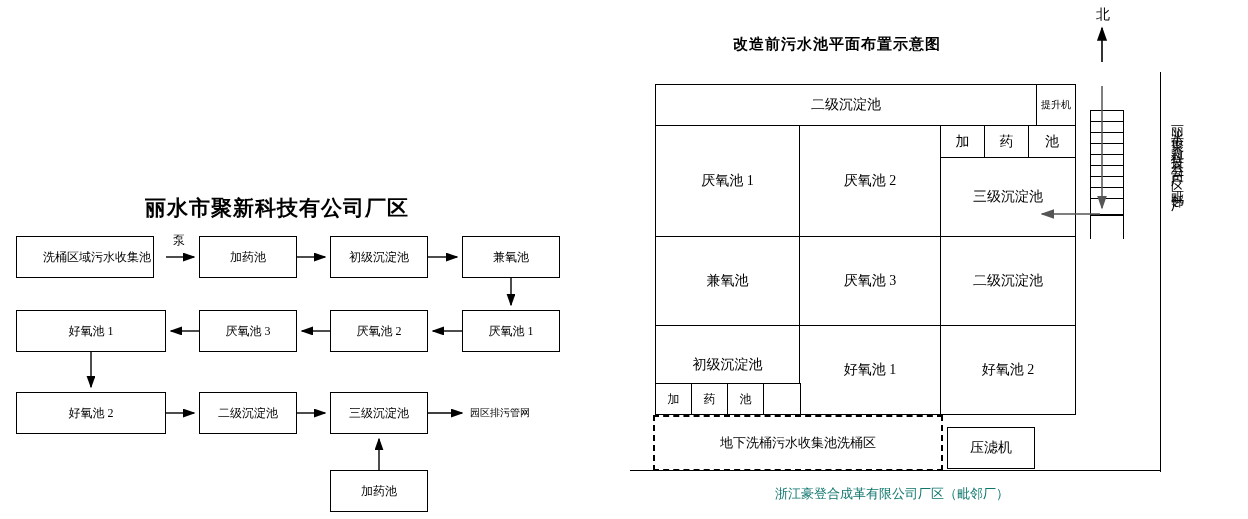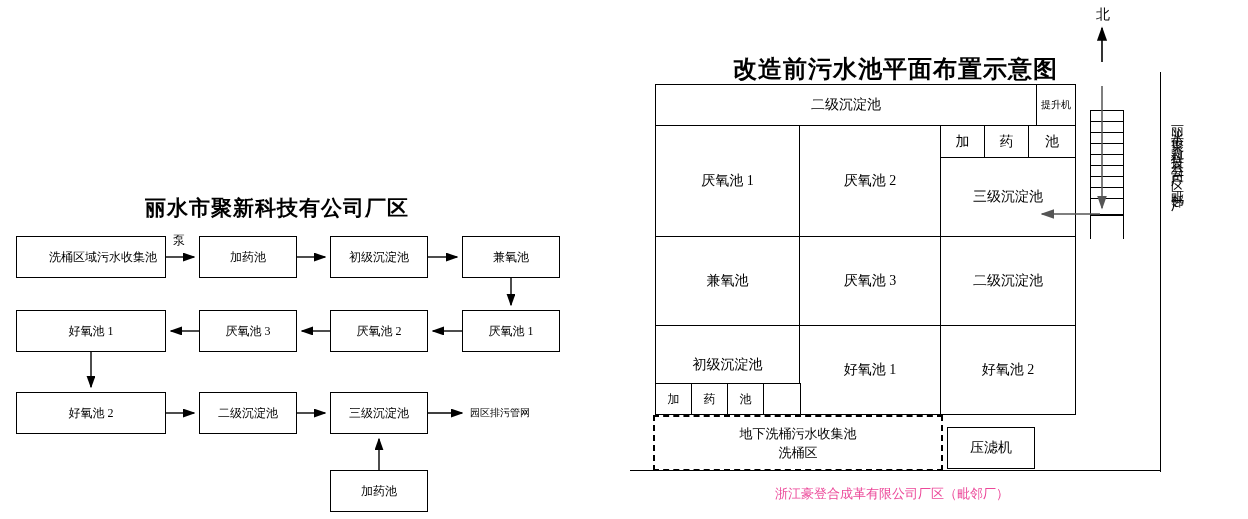--- a/index.html
+++ b/index.html
@@ -23,21 +23,21 @@
   
   .diagram-title {
     position: absolute;
     font-family: "DejaVu Serif", "Liberation Serif", serif;
     font-weight: bold;
     color: #000;
     white-space: nowrap;
     letter-spacing: 1px;
   }
   #flow-title { left: 145px; top: 194px; font-size: 21px; }
-  #plan-title { left: 733px; top: 53px; font-size: 24px; }
+  #plan-title { left: 733px; top: 35px; font-size: 15px; }
 
   
   .fbox {
     position: absolute;
     box-sizing: border-box;
     border: 1px solid #000;
     background: #fff;
     display: flex;
     align-items: center;
     justify-content: center;
@@ -76,21 +76,21 @@
     color: #000;
     white-space: nowrap;
     font-family: "Liberation Serif", "DejaVu Serif", serif;
   }
   .pcell.small { font-size: 12px; }
   .pcell.tiny  { font-size: 10px; }
   .pcell.sans  { font-family: "DejaVu Sans", "Liberation Sans", sans-serif; font-size: 14px; }
   .dashed {
     border: 2px dashed #000;
     display: flex;
-    flex-direction: column;
+    flex-direction: row;
     align-items: center;
     justify-content: center;
     line-height: 1.5;
   }
   .rung { position: absolute; border-top: 1px solid #000; }
   .vline { position: absolute; border-left: 1px solid #000; }
 
   
   .vtext {
     position: absolute;
@@ -105,34 +105,34 @@
   .north-label {
     position: absolute;
     font-size: 14px;
     color: #000;
     font-family: "Liberation Serif", "DejaVu Serif", serif;
   }
   .bottom-caption {
     position: absolute;
     font-size: 13px;
     white-space: nowrap;
-    color: #ec4899;
+    color: #0f766e;
     font-family: "Liberation Serif", "DejaVu Serif", serif;
   }
 </style>
 </head>
 <body>
 
 <div class="page">
 
   <div>
 
     <div class="diagram-title" id="flow-title">丽水市聚新科技有公司厂区</div>
 
-    <div class="fbox" style="left:16px;  top:236px; width:150px; height:42px;padding-left:24px;">洗桶区域污水收集池</div>
+    <div class="fbox" style="left:16px;  top:236px; width:138px; height:42px;padding-left:24px;">洗桶区域污水收集池</div>
     <div class="fbox" style="left:199px; top:236px; width:98px;  height:42px;">加药池</div>
     <div class="fbox" style="left:330px; top:236px; width:98px;  height:42px;">初级沉淀池</div>
     <div class="fbox" style="left:462px; top:236px; width:98px;  height:42px;">兼氧池</div>
 
     <div class="fbox" style="left:462px; top:310px; width:98px;  height:42px;">厌氧池 1</div>
     <div class="fbox" style="left:330px; top:310px; width:98px;  height:42px;">厌氧池 2</div>
     <div class="fbox" style="left:199px; top:310px; width:98px;  height:42px;">厌氧池 3</div>
     <div class="fbox" style="left:16px;  top:310px; width:150px; height:42px;">好氧池 1</div>
 
     <div class="fbox" style="left:16px;  top:392px; width:150px; height:42px;">好氧池 2</div>

